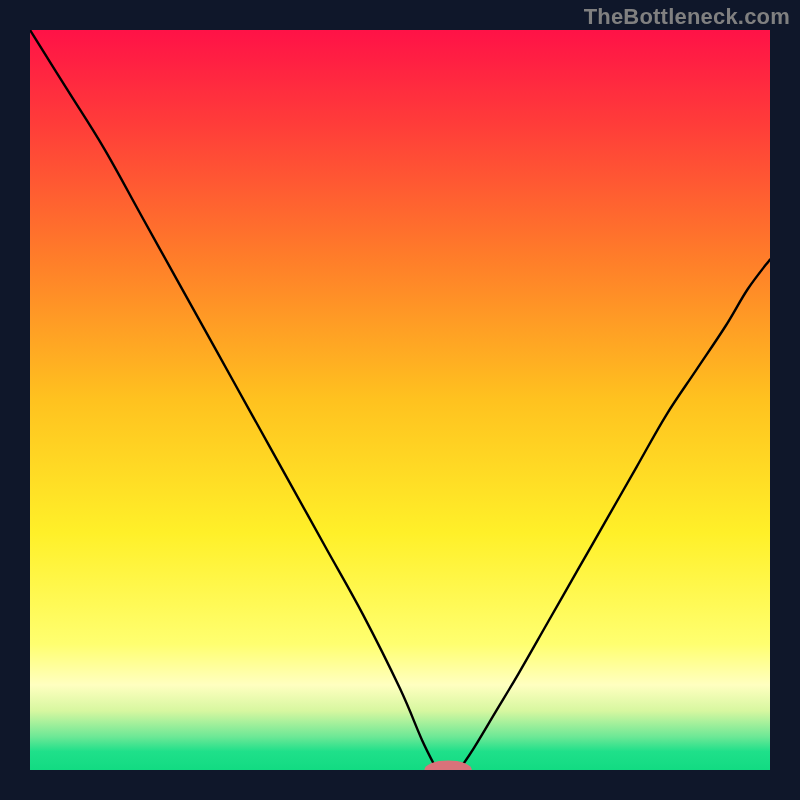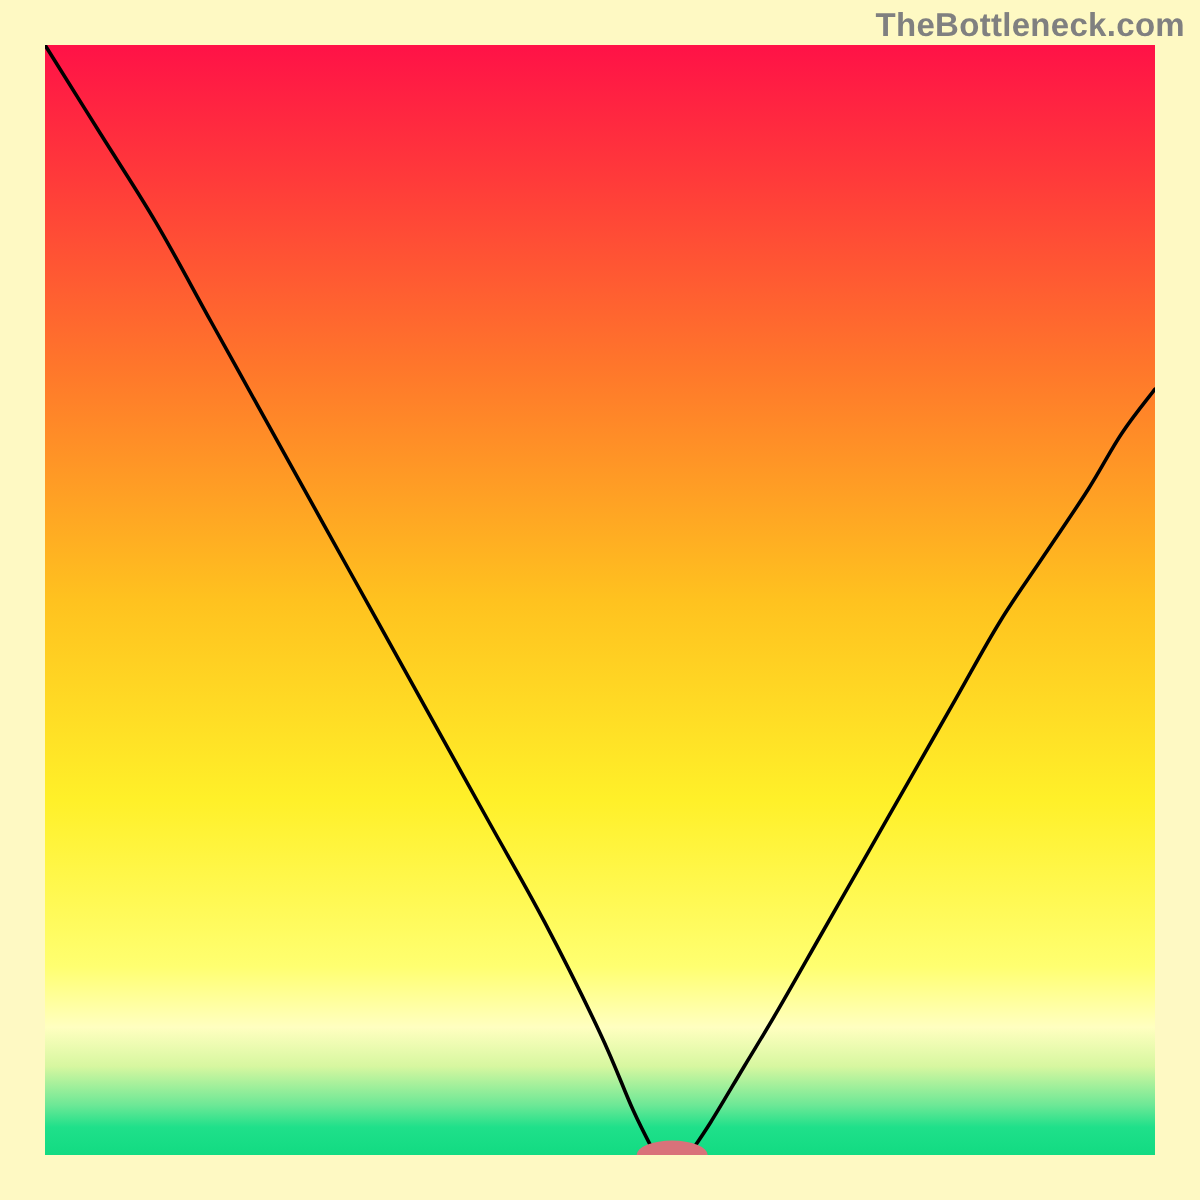--- a/index.html
+++ b/index.html
@@ -8,21 +8,21 @@
     width: 800px;
     height: 800px;
     overflow: hidden;
     background: #000;
     font-family: Arial, Helvetica, sans-serif;
   }
   .frame {
     position: relative;
     width: 800px;
     height: 800px;
-    background: #fef9c3;
+    background: #0f172a;
   }
   .plot {
     position: absolute;
     left: 30px;
     top: 30px;
     width: 740px;
     height: 740px;
   }
   .watermark {
     position: absolute;

